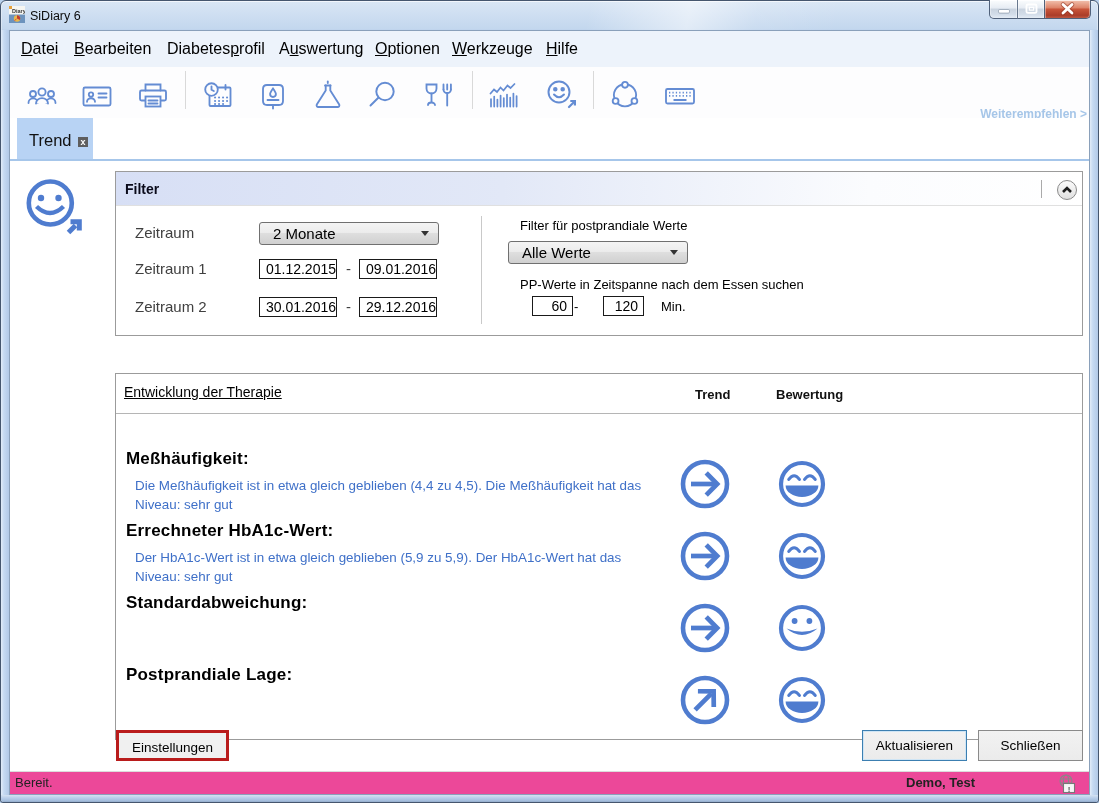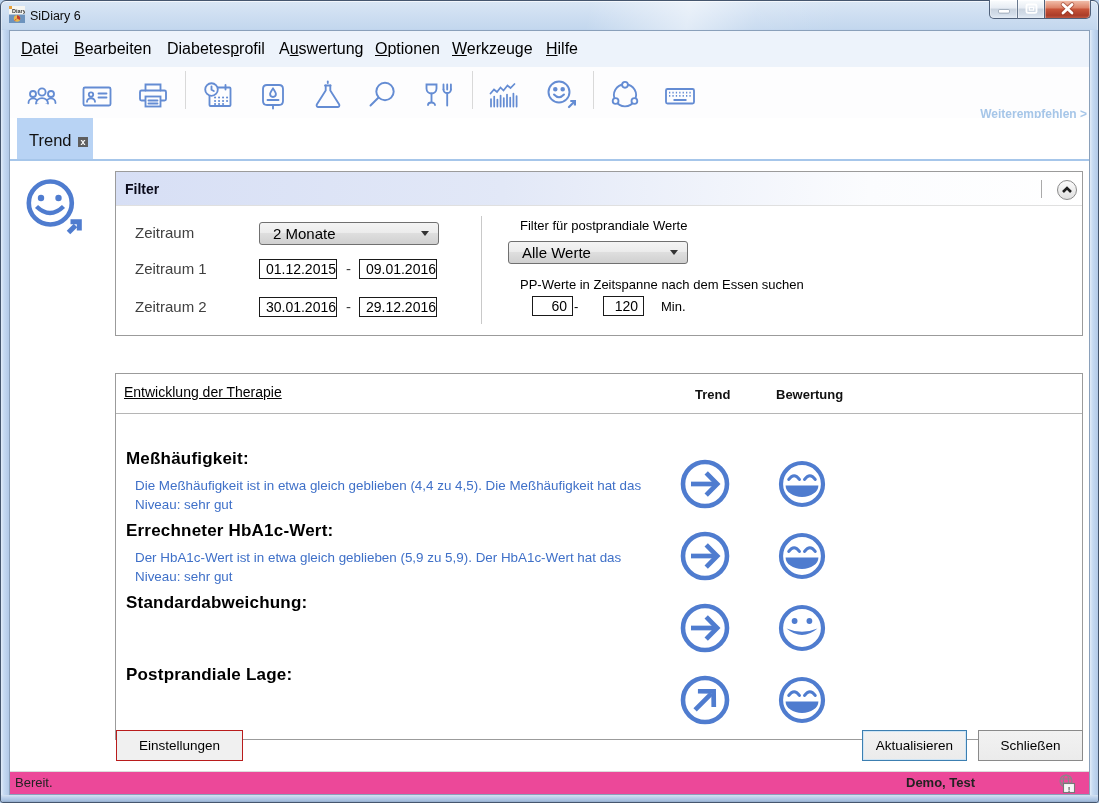--- a/index.html
+++ b/index.html
@@ -67,21 +67,21 @@
   #devpanel { position:absolute; left:105px; top:322px; width:968px; height:367px; border:1px solid #9b9b9b; background:#fff;margin-top:20px; }
   #devtitle { position:absolute; left:8px; top:10px; font-size:14px; color:#000; text-decoration:underline; }
   .colhead { position:absolute; top:13px; font-size:13px; font-weight:bold; color:#111; }
   #devline { position:absolute; left:0; top:39px; width:966px; height:1px; background:#b5b5b5; }
   .rowhead { position:absolute; left:10px; font-size:17px; font-weight:bold; color:#000; letter-spacing:0.2px; }
   .rowdesc { position:absolute; left:19px; width:580px; font-size:13.4px; line-height:19px; color:#3f70c8; }
   .ticon { position:absolute; width:50px; height:50px; }
   
   .btn { position:absolute; top:699px; height:31px; background:#f0f0f0; font-size:13.5px; color:#000;
     text-align:center; line-height:29px; }
-  #btn-e { left:106px; width:127px; border:1px solid #b91c1c; }
+  #btn-e { left:106px; width:113px; border:3px solid #b91c1c; }
   #btn-a { left:852px; width:105px; border:1px solid #3c7fb1; background:linear-gradient(180deg,#f2f2f2,#ebebeb); box-shadow:inset 0 0 0 1px #cfe5f5; }
   #btn-s { left:968px; width:105px; border:1px solid #8a8a8a; background:linear-gradient(180deg,#f2f2f2,#ebebeb); }
   
   #statusbar { position:absolute; left:0; top:740px; width:1079px; height:23px; background:#ec4899; border-top:1px solid #dcdcdc; }
   #st-l { position:absolute; left:5px; top:3px; font-size:13px; color:#222; }
   #st-r { position:absolute; left:896px; top:3px; font-size:13px; font-weight:bold; color:#222; }
 </style>
 </head>
 <body>
 <div id="frame"></div>

